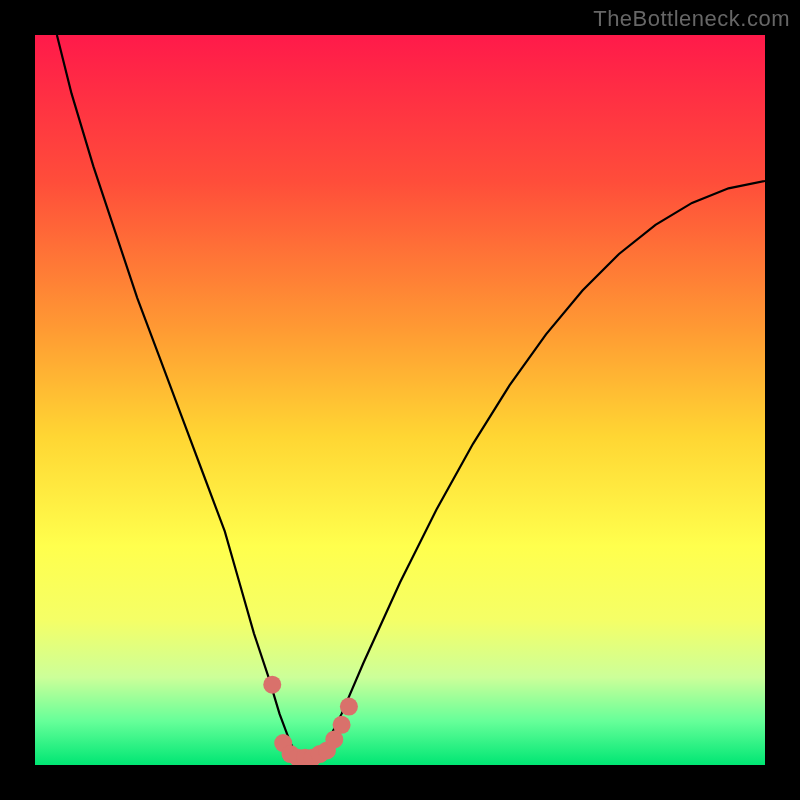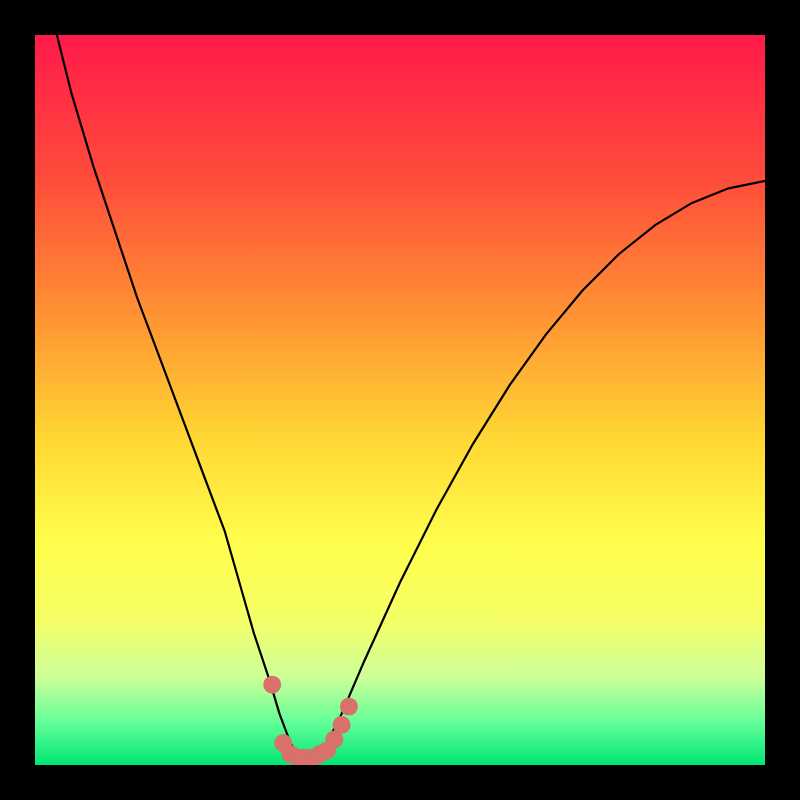--- a/index.html
+++ b/index.html
@@ -37,20 +37,21 @@
     letter-spacing: 0.5px;
   }
   svg {
     display: block;
   }
 </style>
 </head>
 <body>
 
 <div class="frame">
+  <div class="watermark">TheBottleneck.com</div>
   <div class="plot-area">
     <svg id="chart-svg" width="730" height="730" viewBox="0 0 730 730">
         <defs>
           <linearGradient id="bg-grad" x1="0" y1="0" x2="0" y2="1">
             <stop offset="0%" stop-color="#ff1a4a"></stop>
             <stop offset="20%" stop-color="#ff4d3a"></stop>
             <stop offset="40%" stop-color="#ff9933"></stop>
             <stop offset="55%" stop-color="#ffd633"></stop>
             <stop offset="70%" stop-color="#ffff4d"></stop>
             <stop offset="80%" stop-color="#f5ff66"></stop>

